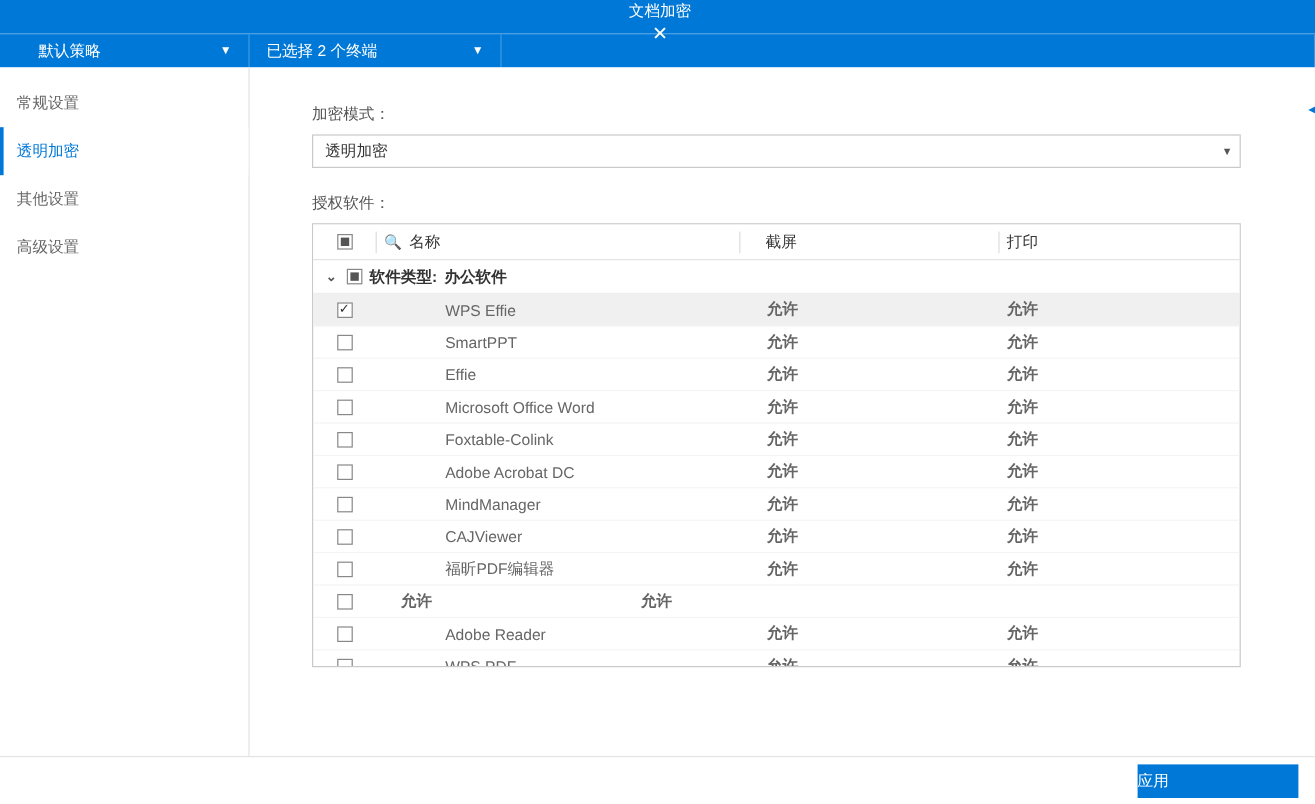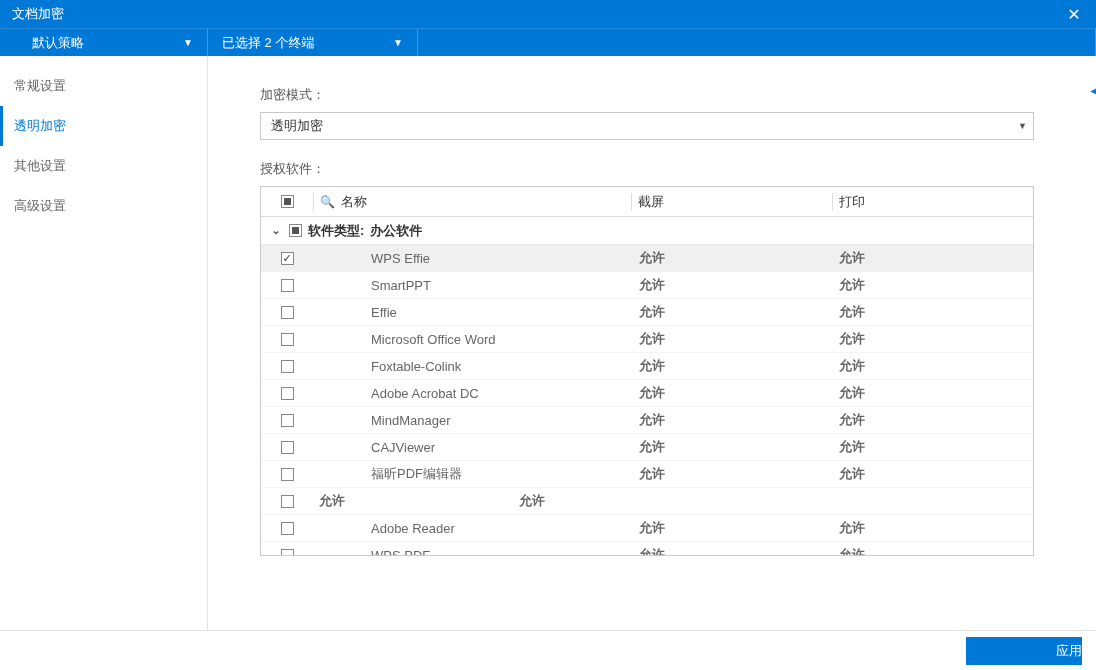--- a/index.html
+++ b/index.html
@@ -1,19 +1,19 @@
 <!DOCTYPE html>
 <html><head>
 <meta charset="utf-8">
 <style>
 * { margin: 0; padding: 0; box-sizing: border-box; }
 body { font-family: "Microsoft YaHei", Arial, sans-serif; font-size: 13px; color: #333; background: #fff; width: 1096px; height: 670px; overflow: hidden; position: relative; }
 
 
-.title-bar { background: #0078d7; color: #fff; height: 28px; display: flex; align-items: center; justify-content: space-between; padding: 0 8px 0 12px; }
+.title-bar { background: #0078d7; color: #fff; height: 28px; display: flex; align-items: center; justify-content: space-between; padding: 0 8px 0 12px; flex-direction: column; }
 .title-bar .title { font-size: 13px; }
 .title-bar .close-btn { width: 28px; height: 28px; display: flex; align-items: center; justify-content: center; cursor: pointer; font-size: 16px; }
 
 
 .toolbar { background: #0078d7; height: 28px; display: flex; align-items: stretch; border-top: 1px solid rgba(255,255,255,0.15); }
 .toolbar .dropdown { color: #fff; display: flex; align-items: center; justify-content: space-between; padding: 0 14px; border-right: 1px solid rgba(255,255,255,0.25); cursor: pointer; font-size: 13px; }
 .toolbar .dropdown .caret { margin-left: 8px; font-size: 10px; }
 .toolbar .dd1 { width: 208px; padding-left: 32px; }
 .toolbar .dd2 { width: 210px; }
 .toolbar .spacer { flex: 1; border-right: 1px solid rgba(255,255,255,0.25); }
@@ -28,42 +28,42 @@
 .main { flex: 1; padding: 30px 36px 0 52px; overflow: hidden; position: relative; }
 .field-label { color: #555; margin-bottom: 8px; font-size: 13px; }
 .select-box { width: 774px; height: 28px; border: 1px solid #c9c9c9; display: flex; align-items: center; justify-content: space-between; padding: 0 6px 0 10px; background: #fff; cursor: pointer; margin-bottom: 20px; }
 .select-box .tri { font-size: 9px; color: #555; }
 
 
 .table-wrap { width: 774px; border: 1px solid #c9c9c9; height: 370px; overflow: hidden; }
 .thead { display: flex; align-items: center; height: 30px; border-bottom: 1px solid #dcdcdc; background: #fff; }
 .col-check { width: 52px; display: flex; align-items: center; justify-content: center; }
 .col-name { flex: 1; display: flex; align-items: center; gap: 6px; padding-left: 6px; }
-.col-screen { width: 200px; padding-left: 6px; }
+.col-screen { width: 200px; padding-left: 6px; margin-left: 15px; }
 .col-print { width: 200px; padding-left: 6px; }
 .thead .divider { width: 1px; height: 18px; background: #dcdcdc; }
 
 .group-row { height: 28px; display: flex; align-items: center; background: #fff; border-bottom: 1px solid #eee; padding-left: 8px; gap: 6px; font-weight: bold; }
 .group-row .chev { width: 14px; text-align: center; cursor: pointer; font-size: 11px; color: #555; }
 
 .data-row { height: 27px; display: flex; align-items: center; border-bottom: 1px solid #f4f4f4; }
 .data-row:hover, .data-row.selected { background: #f0f0f0; }
 .data-row .col-check { width: 52px; }
 .data-row .col-name { flex: 1; padding-left: 58px; color: #666; }
 .data-row .col-screen, .data-row .col-print { color: #666; font-weight: bold; }
 
 .chk { width: 13px; height: 13px; border: 1px solid #888; background: #fff; display: inline-flex; align-items: center; justify-content: center; cursor: pointer; position: relative; }
 .chk.indeterminate::after { content: ""; width: 7px; height: 7px; background: #555; display: block; }
 .chk.checked::after { content: "✓"; font-size: 11px; color: #333; line-height: 1; }
 
 .search-icon { color: #999; font-size: 12px; }
 
 
 .footer { position: absolute; bottom: 0; left: 0; right: 0; height: 40px; border-top: 1px solid #e3e3e3; display: flex; align-items: center; justify-content: flex-end; padding-right: 14px; background: #fff; }
-.apply-btn { background: #0078d7; color: #fff; width: 116px; height: 28px; display: flex; align-items: center; justify-content: flex-end; cursor: pointer; font-size: 13px; }
+.apply-btn { background: #0078d7; color: #fff; width: 134px; height: 28px; display: flex; align-items: center; justify-content: flex-start; cursor: pointer; font-size: 13px; }
 
 
 .right-notch { position: absolute; right: 0; top: 85px; width: 6px; height: 12px; }
 .right-notch::before { content: "◀"; color: #0078d7; font-size: 10px; position: absolute; right: -2px; }
 </style>
 </head>
 <body>
 
 <div class="title-bar">
   <span class="title">文档加密</span>

